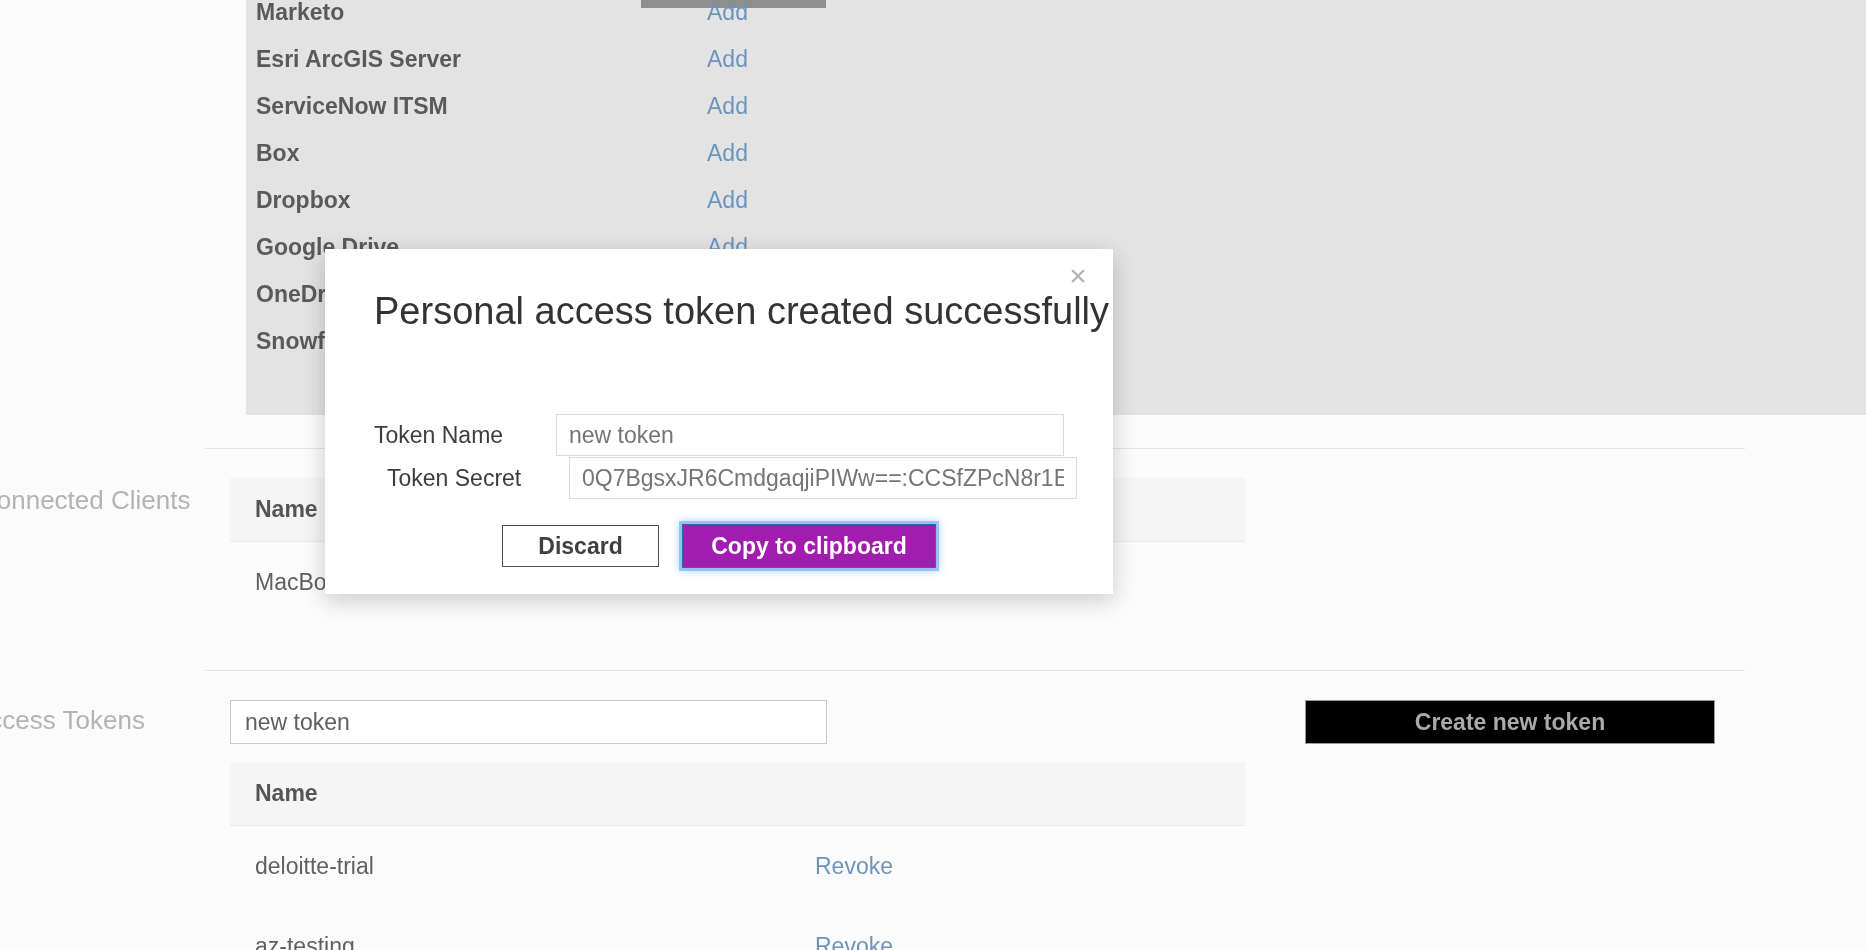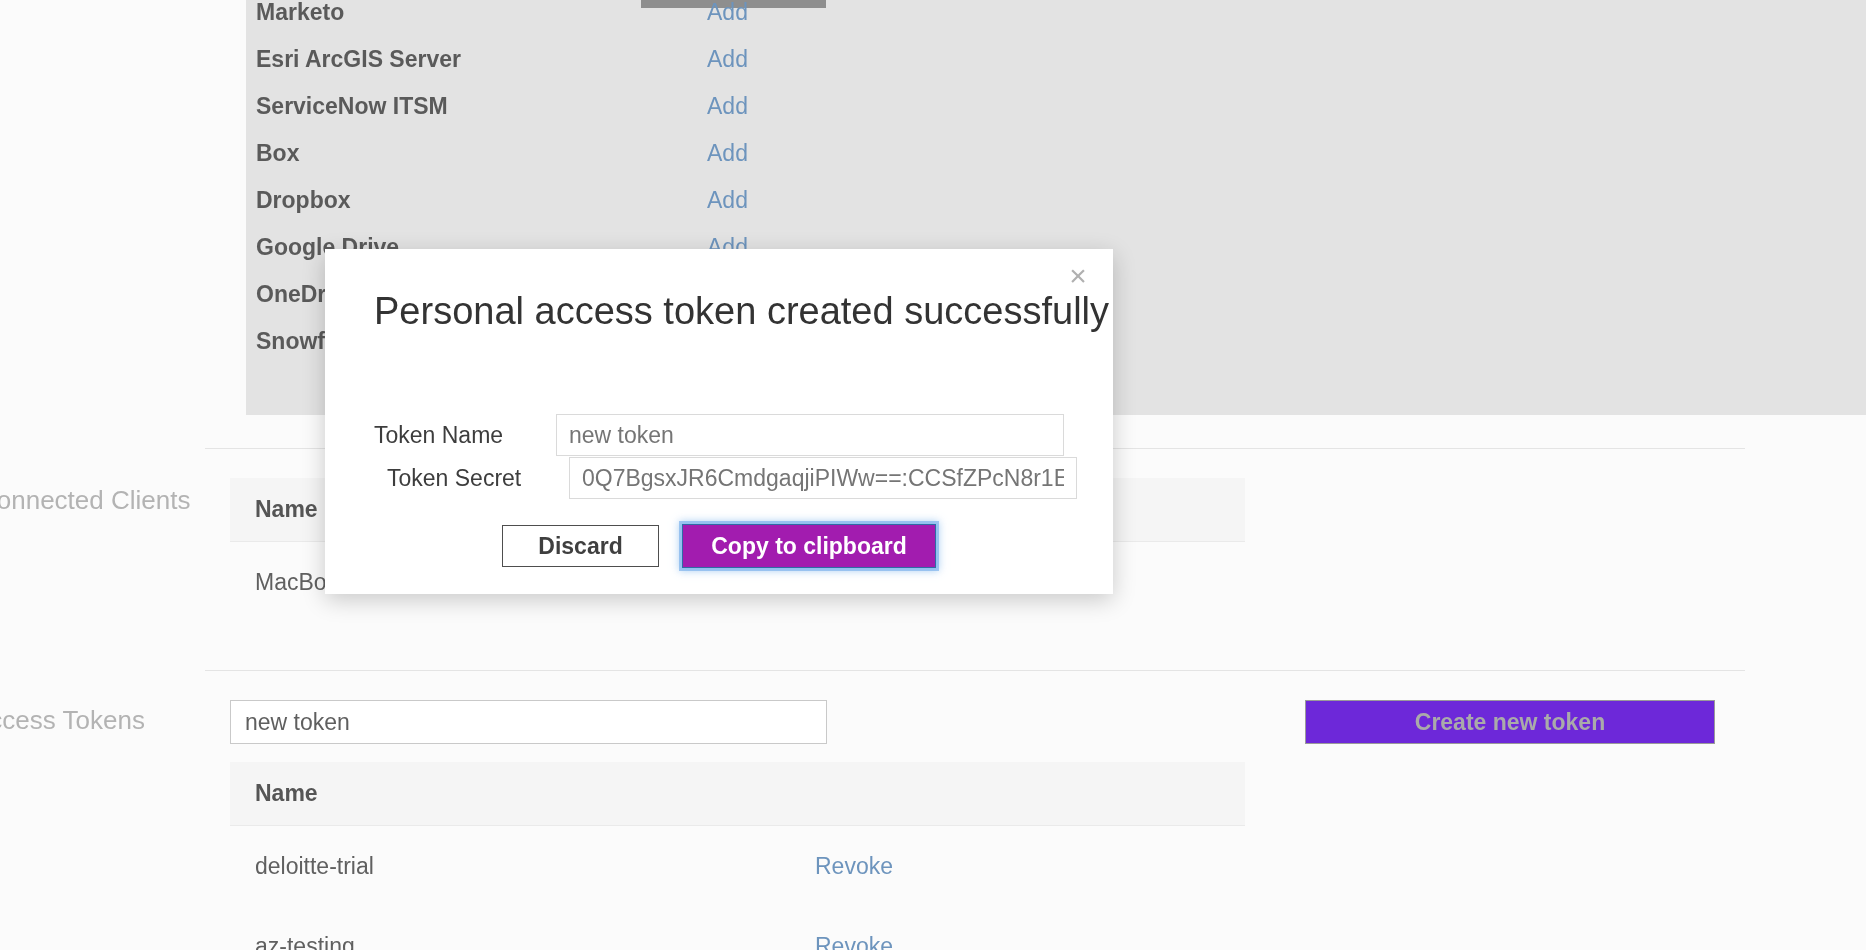--- a/index.html
+++ b/index.html
@@ -125,21 +125,21 @@
     font-size: 23px;
     color: #5f5f5f;
     padding: 0 14px;
     font-family: "Liberation Sans", sans-serif;
     outline: none;
   }
 
   .ghost-button {
     position: absolute;
     border: 1px solid #9a9a9a;
-    background: #6d28d9;
+    background: #000000;
     color: #aaaaaa;
     font-size: 23px;
     font-weight: bold;
     font-family: "Liberation Sans", sans-serif;
     display: flex;
     align-items: center;
     justify-content: center;
     cursor: default;
   }
 

